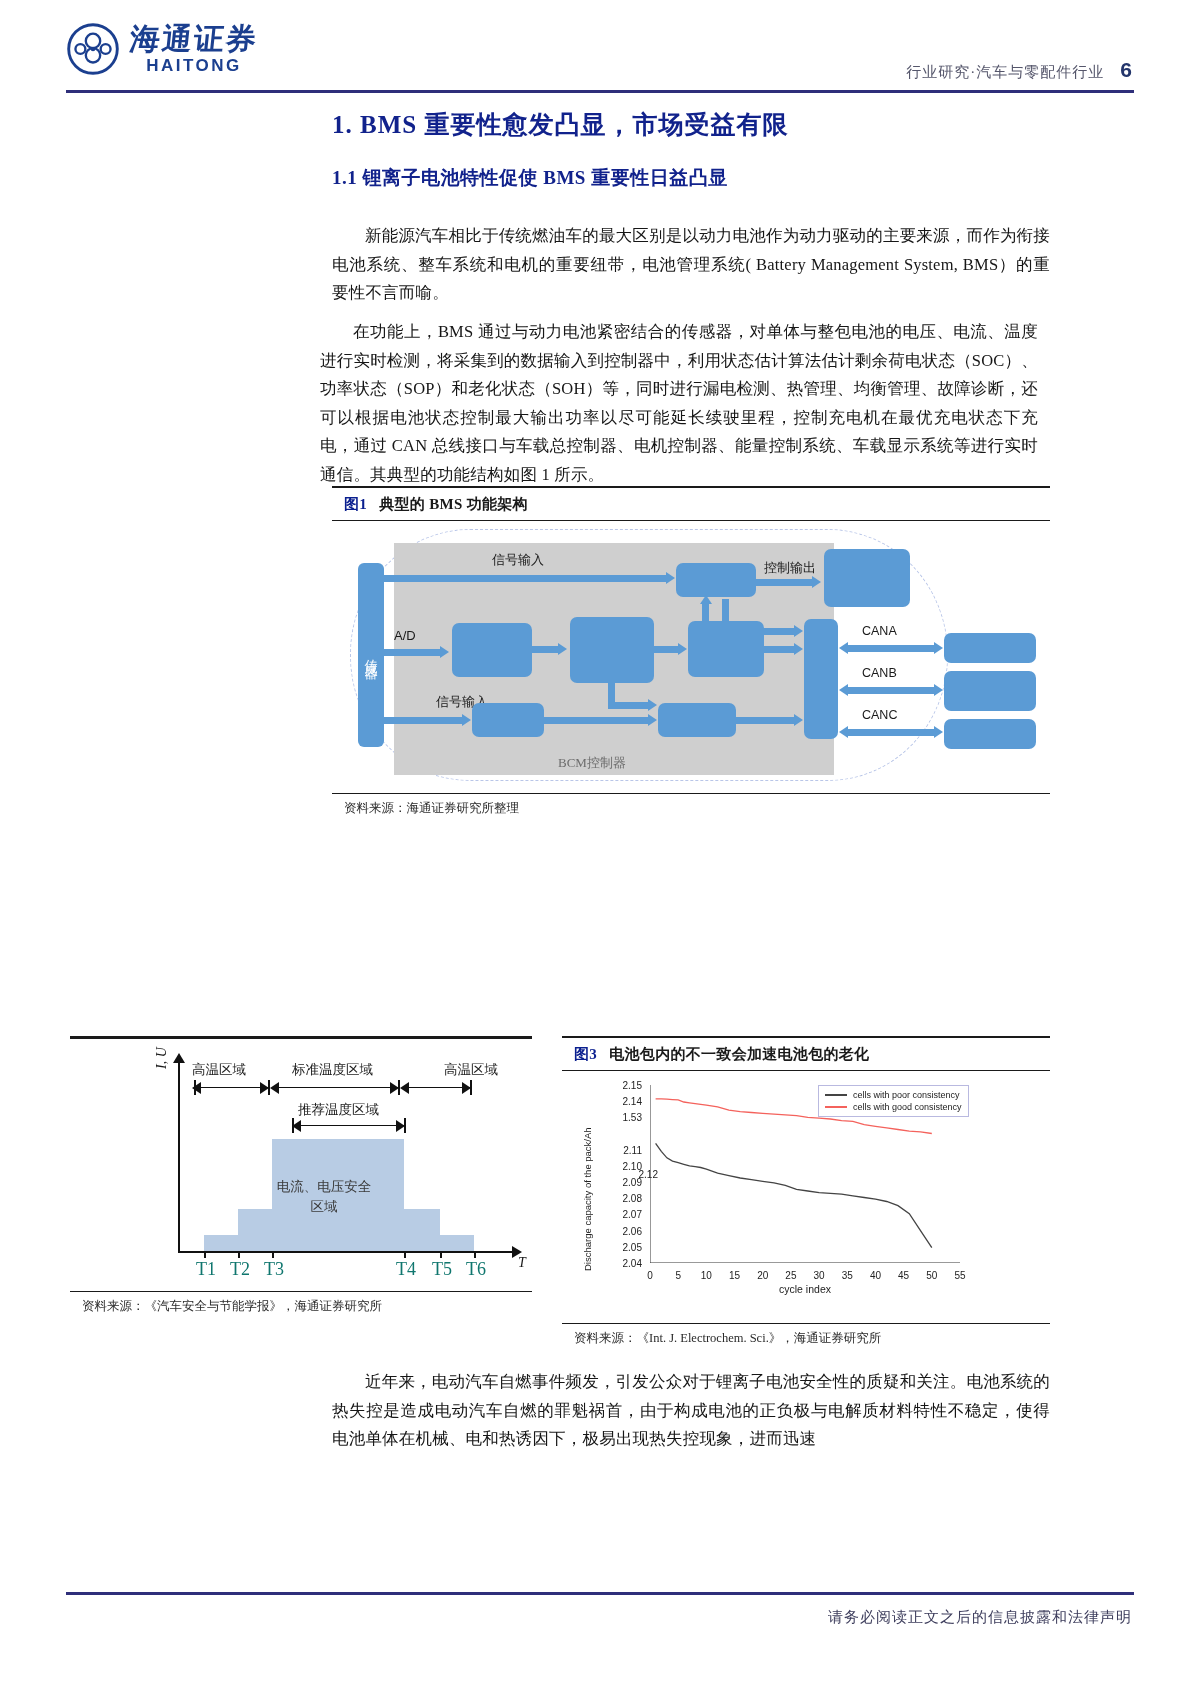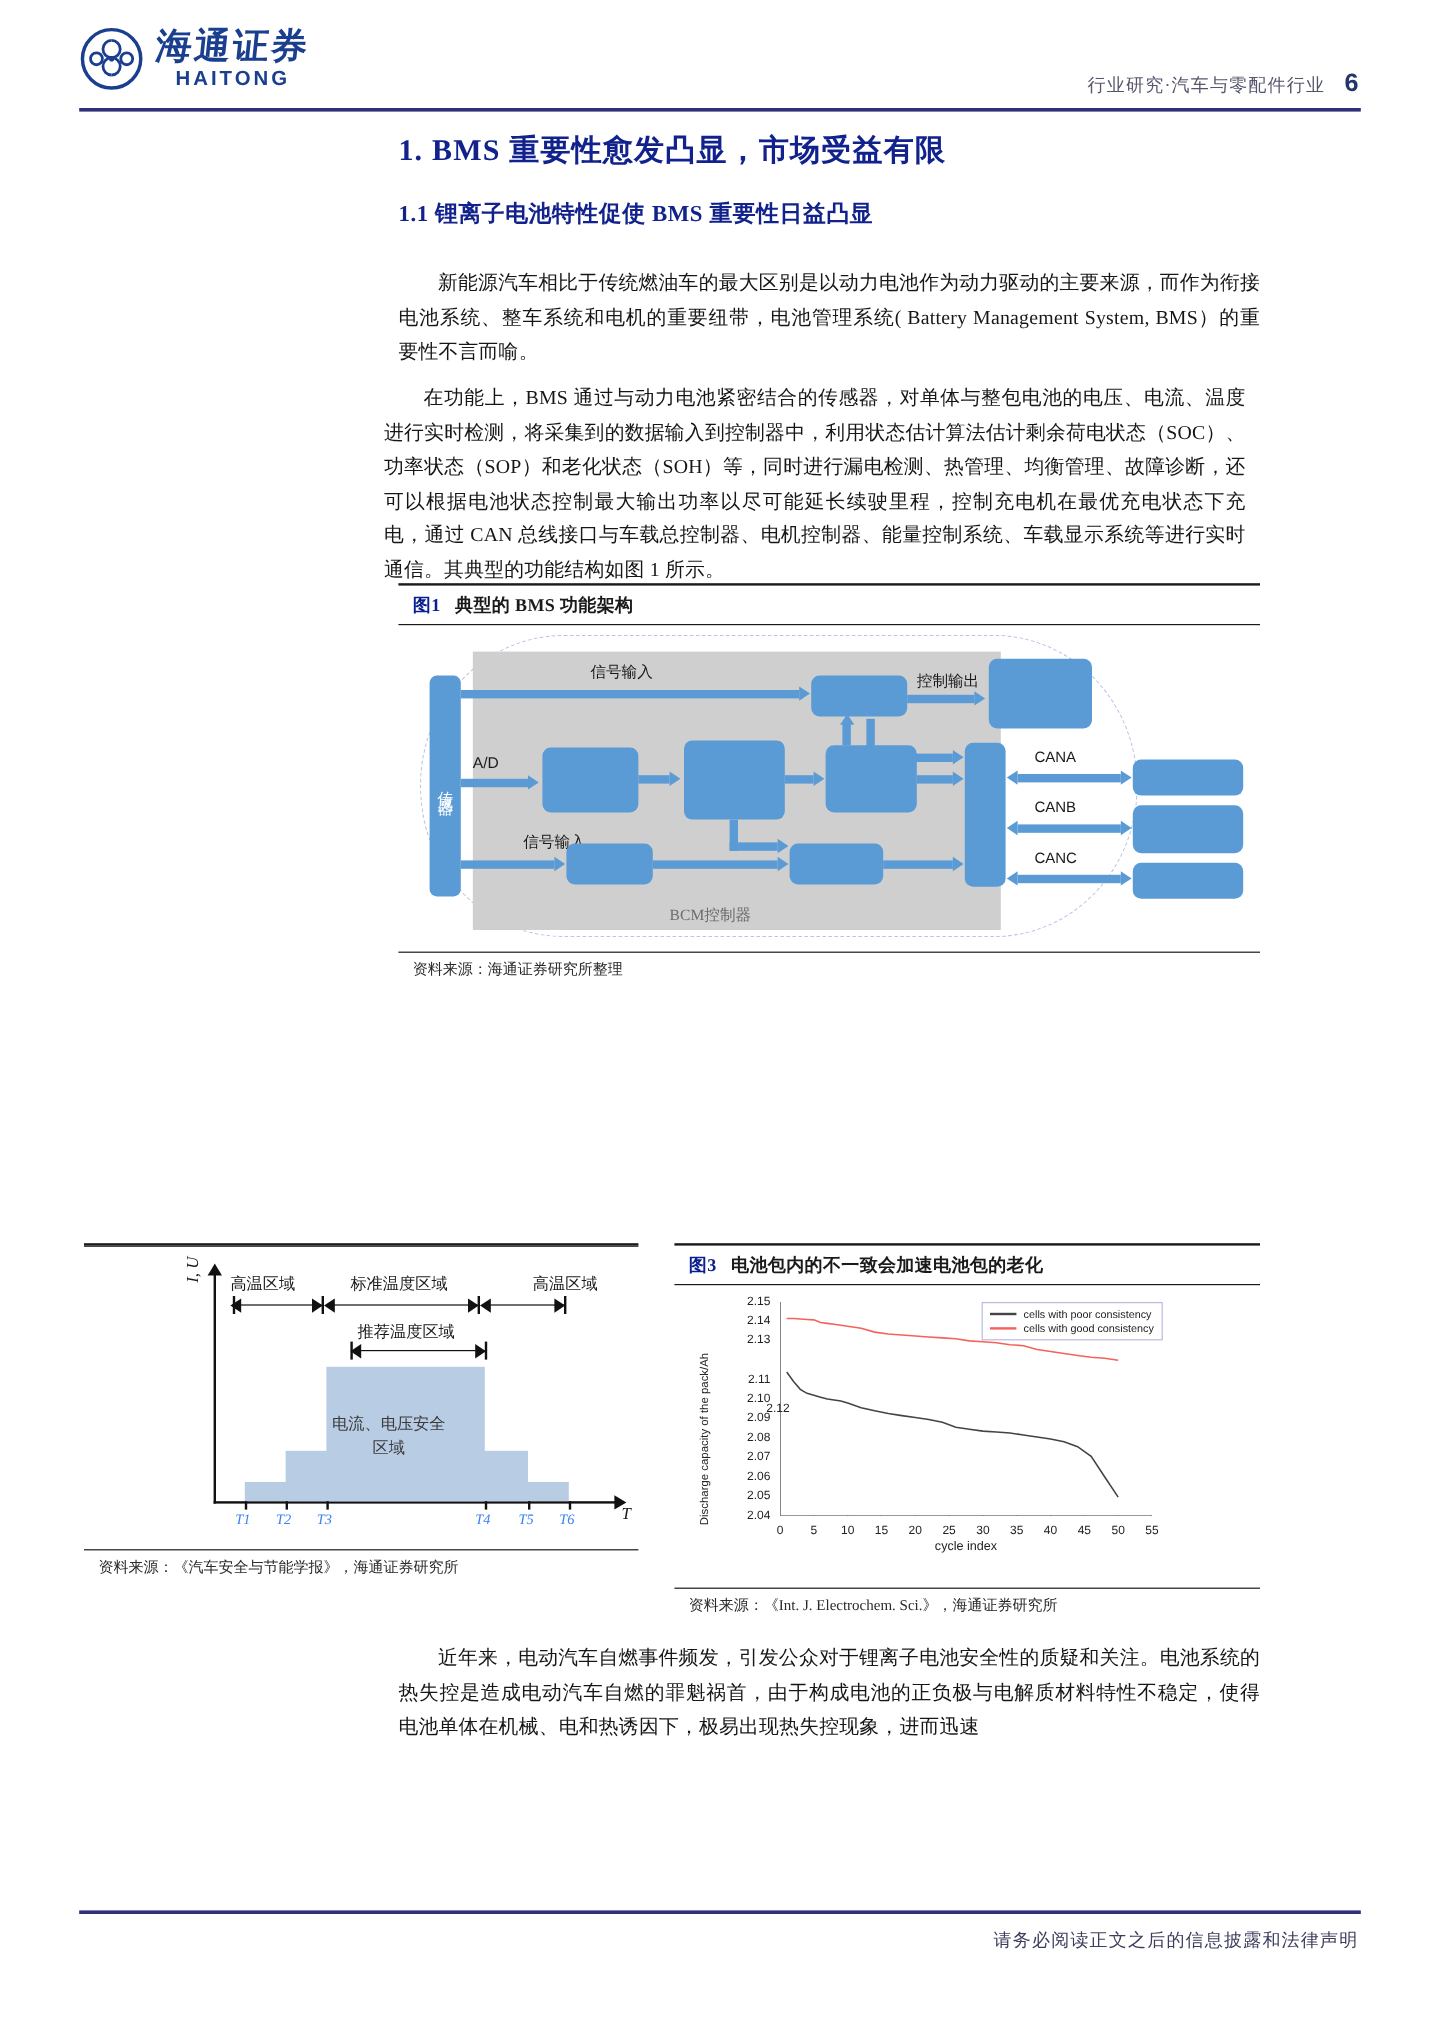--- a/index.html
+++ b/index.html
@@ -71,21 +71,21 @@
   .f2-ytip{position:absolute;left:103px;top:14px;width:0;height:0;
            border-left:6px solid transparent;border-right:6px solid transparent;border-bottom:10px solid #111;}
   .f2-xtip{position:absolute;left:442px;top:207px;width:0;height:0;
            border-top:6px solid transparent;border-bottom:6px solid transparent;border-left:10px solid #111;}
   .f2-ylab{position:absolute;left:84px;top:30px;font-style:italic;font-size:14px;
            font-family:"Liberation Serif",serif;transform:rotate(-90deg);transform-origin:left top;}
   .f2-xlab{position:absolute;left:448px;top:216px;font-style:italic;font-size:14px;font-family:"Liberation Serif",serif;}
   .f2-bar{position:absolute;background:#b8cce4;}
   .f2-zl{position:absolute;font-size:13.5px;color:#1a1a1a;font-family:"Liberation Serif",serif;white-space:nowrap;}
   .f2-dim{position:absolute;height:1.4px;background:#111;}
-  .f2-t{position:absolute;font-size:12px;font-family:"Liberation Serif",serif;color:#3b82f6;font-style:italic;}
+  .f2-t{position:absolute;font-size:18px;font-family:"Liberation Serif",serif;color:#0f766e;}
   .f2-in{position:absolute;font-size:13.5px;color:#3a3a3a;font-family:"Liberation Serif",serif;text-align:center;}
   .f2-tick{position:absolute;width:1.6px;height:7px;background:#111;}
 
   
   .fig3{position:absolute;left:0;top:0;width:462px;height:242px;}
   .f3-ylab{position:absolute;left:14px;top:12px;font-size:9.5px;font-family:"Liberation Sans",sans-serif;
            color:#222;transform:rotate(-90deg);transform-origin:left top;white-space:nowrap;}
   .f3-yt{position:absolute;right:0;font-size:10px;font-family:"Liberation Sans",sans-serif;color:#222;
          transform:translateY(-50%);}
   .f3-xt{position:absolute;top:0;font-size:10px;font-family:"Liberation Sans",sans-serif;color:#222;
@@ -339,21 +339,21 @@
         <div id="f3-yticks">
             <div class="f3-yt" style="top: 192px; right: 382px;">2.04</div>
             <div class="f3-yt" style="top: 175.818px; right: 382px;">2.05</div>
             <div class="f3-yt" style="top: 159.636px; right: 382px;">2.06</div>
             <div class="f3-yt" style="top: 143.455px; right: 382px; margin-left: 30px;">2.07</div>
             <div class="f3-yt" style="top: 127.273px; right: 382px;">2.08</div>
             <div class="f3-yt" style="top: 111.091px; right: 382px;">2.09</div>
             <div class="f3-yt" style="top: 94.9091px; right: 382px;">2.10</div>
             <div class="f3-yt" style="top: 78.7273px; right: 382px;">2.11</div>
             <div class="f3-yt" style="top: 62.5455px; right: 366px; margin-top: 40px;">2.12</div>
-            <div class="f3-yt" style="top: 46.3636px; right: 382px;">2.13</div>
+            <div class="f3-yt" style="top: 46.3636px; right: 382px;">1.53</div>
             <div class="f3-yt" style="top: 30.1818px; right: 382px;">2.14</div>
             <div class="f3-yt" style="top: 14px; right: 382px;">2.15</div>
           </div>
         <div id="f3-xticks">
             <div class="f3-xt" style="left: 88px; top: 199px;">0</div>
             <div class="f3-xt" style="left: 116.182px; top: 199px;">5</div>
             <div class="f3-xt" style="left: 144.364px; top: 199px;">10</div>
             <div class="f3-xt" style="left: 172.545px; top: 199px;">15</div>
             <div class="f3-xt" style="left: 200.727px; top: 199px;">20</div>
             <div class="f3-xt" style="left: 228.909px; top: 199px;">25</div>

